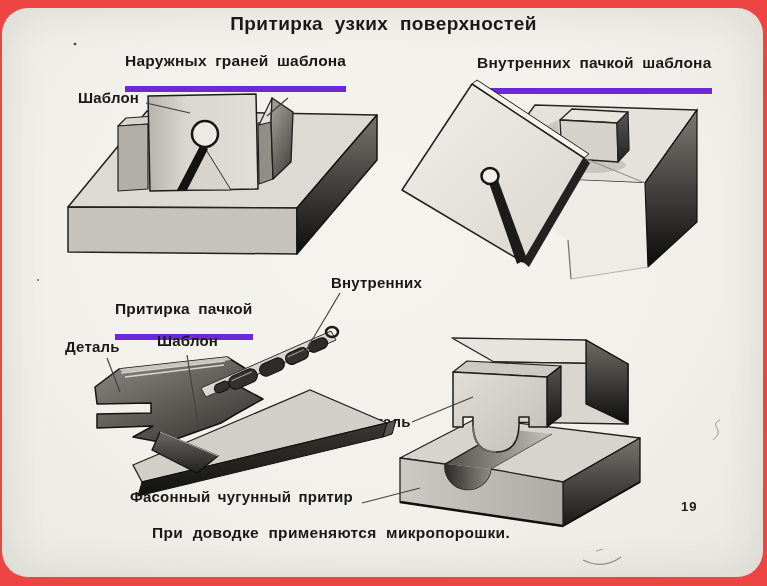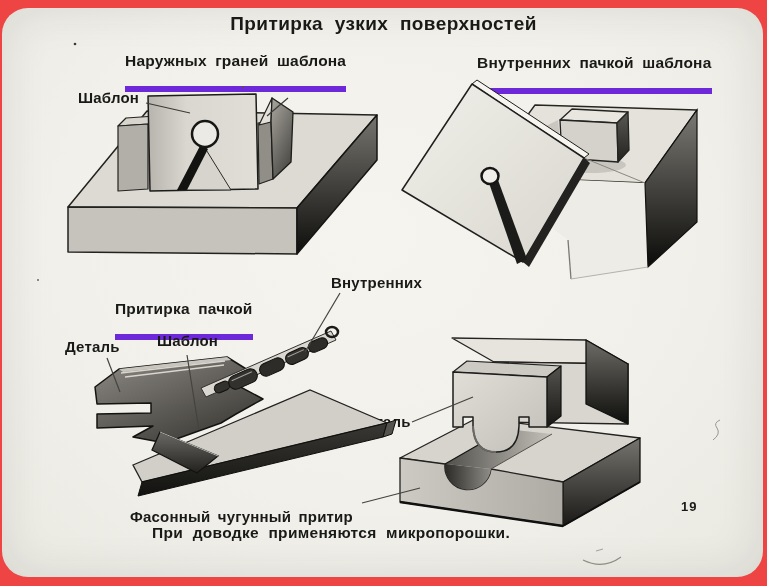--- a/index.html
+++ b/index.html
@@ -44,21 +44,21 @@
   <div class="t hd" style="left:477px;top:54px;">Внутренних пачкой шаблона</div>
 
   <div class="t lb" style="left:78px;top:89px;">Шаблон</div>
 
   <div class="t hd" style="left:115px;top:300px;">Притирка пачкой</div>
   <div class="t lb" style="left:331px;top:274px;">Внутренних</div>
   <div class="t lb" style="left:65px;top:338px;">Деталь</div>
   <div class="t lb" style="left:157px;top:332px;">Шаблон</div>
 
   <div class="t lb" style="left:356px;top:413px;">Деталь</div>
-  <div class="t lb" style="left:130px;top:508px;">Фасонный чугунный притир</div>
+  <div class="t lb" style="left:130px;top:488px;">Фасонный чугунный притир</div>
 
   <div class="t footer" style="left:152px;top:524px;text-align:right;">При доводке применяются микропорошки.</div>
   <div class="t pageno" style="left:681px;top:499px;">19</div>
 
   <svg class="illus" style="left:55px;top:92px;" width="345" height="175" viewBox="0 0 345 175">
     <defs>
       <linearGradient id="g1a" x1="0" y1="0" x2="0" y2="1">
         <stop offset="0" stop-color="#76746e"></stop>
           <stop offset="1" stop-color="#0e0e0c"></stop>
       </linearGradient>

